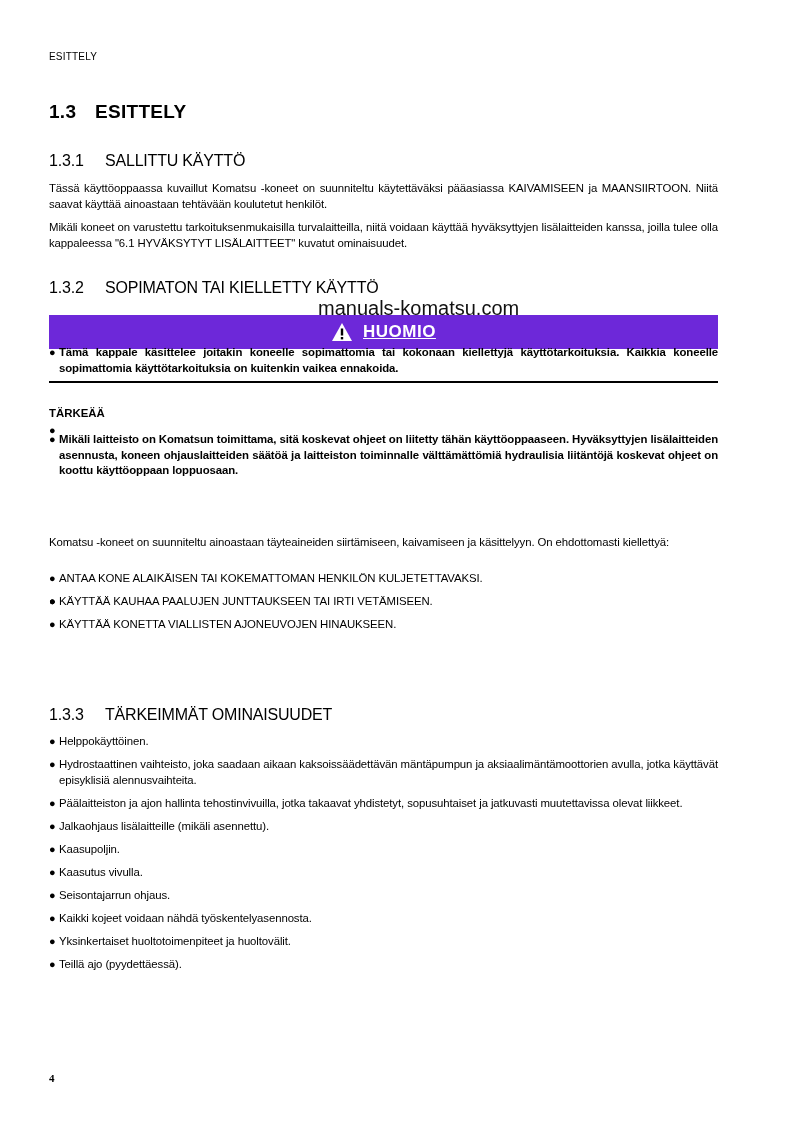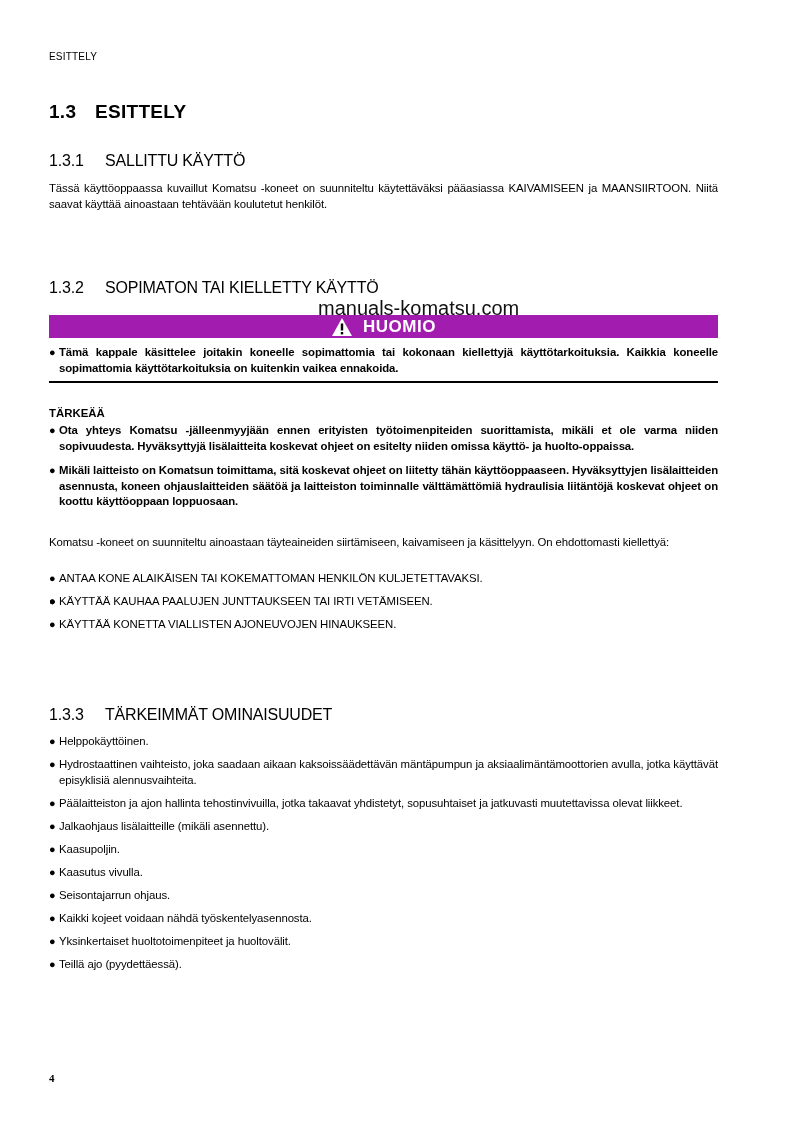--- a/index.html
+++ b/index.html
@@ -7,22 +7,22 @@
          font-family: "Liberation Sans", sans-serif; color: #000; }
   .page { position: absolute; left: 0; top: 0; width: 793px; height: 1123px; border-radius: 21px; }
   .running-head { position: absolute; left: 49px; top: 51px; font-size: 10px; letter-spacing: 0.2px; }
   .h1 { position: absolute; left: 49px; top: 101px; font-size: 19px; font-weight: bold; letter-spacing: 0.3px; }
   .h1 .num { display: inline-block; width: 46px; }
   .h2 { position: absolute; left: 49px; font-size: 16px; font-weight: normal; letter-spacing: -0.2px; }
   .h2 .num { display: inline-block; width: 56px; }
   .para { position: absolute; left: 49px; width: 669px; font-size: 11.4px; line-height: 15.5px;
           text-align: justify; letter-spacing: -0.1px; }
   .watermark { position: absolute; left: 318px; top: 251px; font-size: 20px; color: #111; margin-top: 46px; }
-  .notice-bar { position: absolute; left: 49px; top: 315px; width: 669px; height: 23px; background: #a21caf;
-                color: #fff; display: flex; align-items: center; justify-content: center; }
+  .notice-bar { position: absolute; left: 49px; top: 315px; width: 669px; height: 34px; background: #6d28d9;
+                color: #fff; display: flex; align-items: center; justify-content: center; text-decoration: underline; }
   .notice-bar .warn { width: 22px; height: 20px; margin-right: 10px; }
   .notice-bar .title { font-size: 17px; font-weight: bold; letter-spacing: 0.5px; }
   .bold-list { position: absolute; left: 49px; width: 669px; font-size: 11.4px; font-weight: bold;
                line-height: 15.5px; letter-spacing: -0.1px; }
   .bold-list .item, .list .item { position: relative; padding-left: 10px; text-align: justify; }
   .bullet { position: absolute; left: 0; top: 0; font-size: 11px; }
   .rule { position: absolute; left: 49px; width: 669px; height: 2px; background: #000; }
   .label { position: absolute; left: 49px; font-size: 11.4px; font-weight: bold; }
   .list { position: absolute; left: 49px; width: 669px; font-size: 11.4px; line-height: 15.5px; letter-spacing: -0.1px; }
   .list .item { margin-bottom: 7.5px; }
@@ -37,20 +37,21 @@
   <div class="running-head">ESITTELY</div>
 
   <div class="h1">
     <span class="num">1.3</span><span>ESITTELY</span>
   </div>
 
   <div class="h2" style="top:152px;">
     <span class="num">1.3.1</span><span>SALLITTU KÄYTTÖ</span>
   </div>
   <div class="para" style="top:181px;">Tässä käyttöoppaassa kuvaillut Komatsu -koneet on suunniteltu käytettäväksi pääasiassa KAIVAMISEEN ja MAANSIIRTOON. Niitä saavat käyttää ainoastaan tehtävään koulutetut henkilöt.</div>
+  <div class="para" style="top:220px;">Mikäli koneet on varustettu tarkoituksenmukaisilla turvalaitteilla, niitä voidaan käyttää hyväksyttyjen lisälaitteiden kanssa, joilla tulee olla kappaleessa "6.1 HYVÄKSYTYT LISÄLAITTEET" kuvatut ominaisuudet.</div>
 
   <div class="watermark">manuals-komatsu.com</div>
 
   <div class="h2" style="top:279px;">
     <span class="num">1.3.2</span><span>SOPIMATON TAI KIELLETTY KÄYTTÖ</span>
   </div>
 
   <div class="notice-bar">
     <svg class="warn" viewBox="0 0 22 20">
       <polygon points="11,1 21,19 1,19" fill="#fff"></polygon>
@@ -65,21 +66,20 @@
       <span class="bullet">●</span>
       <span>Tämä kappale käsittelee joitakin koneelle sopimattomia tai kokonaan kiellettyjä käyttötarkoituksia. Kaikkia koneelle sopimattomia käyttötarkoituksia on kuitenkin vaikea ennakoida.</span>
     </div>
   </div>
   <div class="rule" style="top:381px;"></div>
 
   <div class="label" style="top:407px;">TÄRKEÄÄ</div>
   <div class="bold-list" style="top:423px;">
     <div class="item" style="margin-bottom:9px;">
       <span class="bullet">●</span>
-      <span>Ota yhteys Komatsu -jälleenmyyjään ennen erityisten työtoimenpiteiden suorittamista, mikäli et ole varma niiden sopivuudesta. Hyväksyttyjä lisälaitteita koskevat ohjeet on esitelty niiden omissa käyttö- ja huolto-oppaissa.</span>
     </div>
     <div class="item">
       <span class="bullet">●</span>
       <span>Mikäli laitteisto on Komatsun toimittama, sitä koskevat ohjeet on liitetty tähän käyttöoppaaseen. Hyväksyttyjen lisälaitteiden asennusta, koneen ohjauslaitteiden säätöä ja laitteiston toiminnalle välttämättömiä hydraulisia liitäntöjä koskevat ohjeet on koottu käyttöoppaan loppuosaan.</span>
     </div>
   </div>
 
   <div class="para" style="top:535px;">Komatsu -koneet on suunniteltu ainoastaan täyteaineiden siirtämiseen, kaivamiseen ja käsittelyyn. On ehdottomasti kiellettyä:</div>
 
   <div class="list" style="top:571px;">

